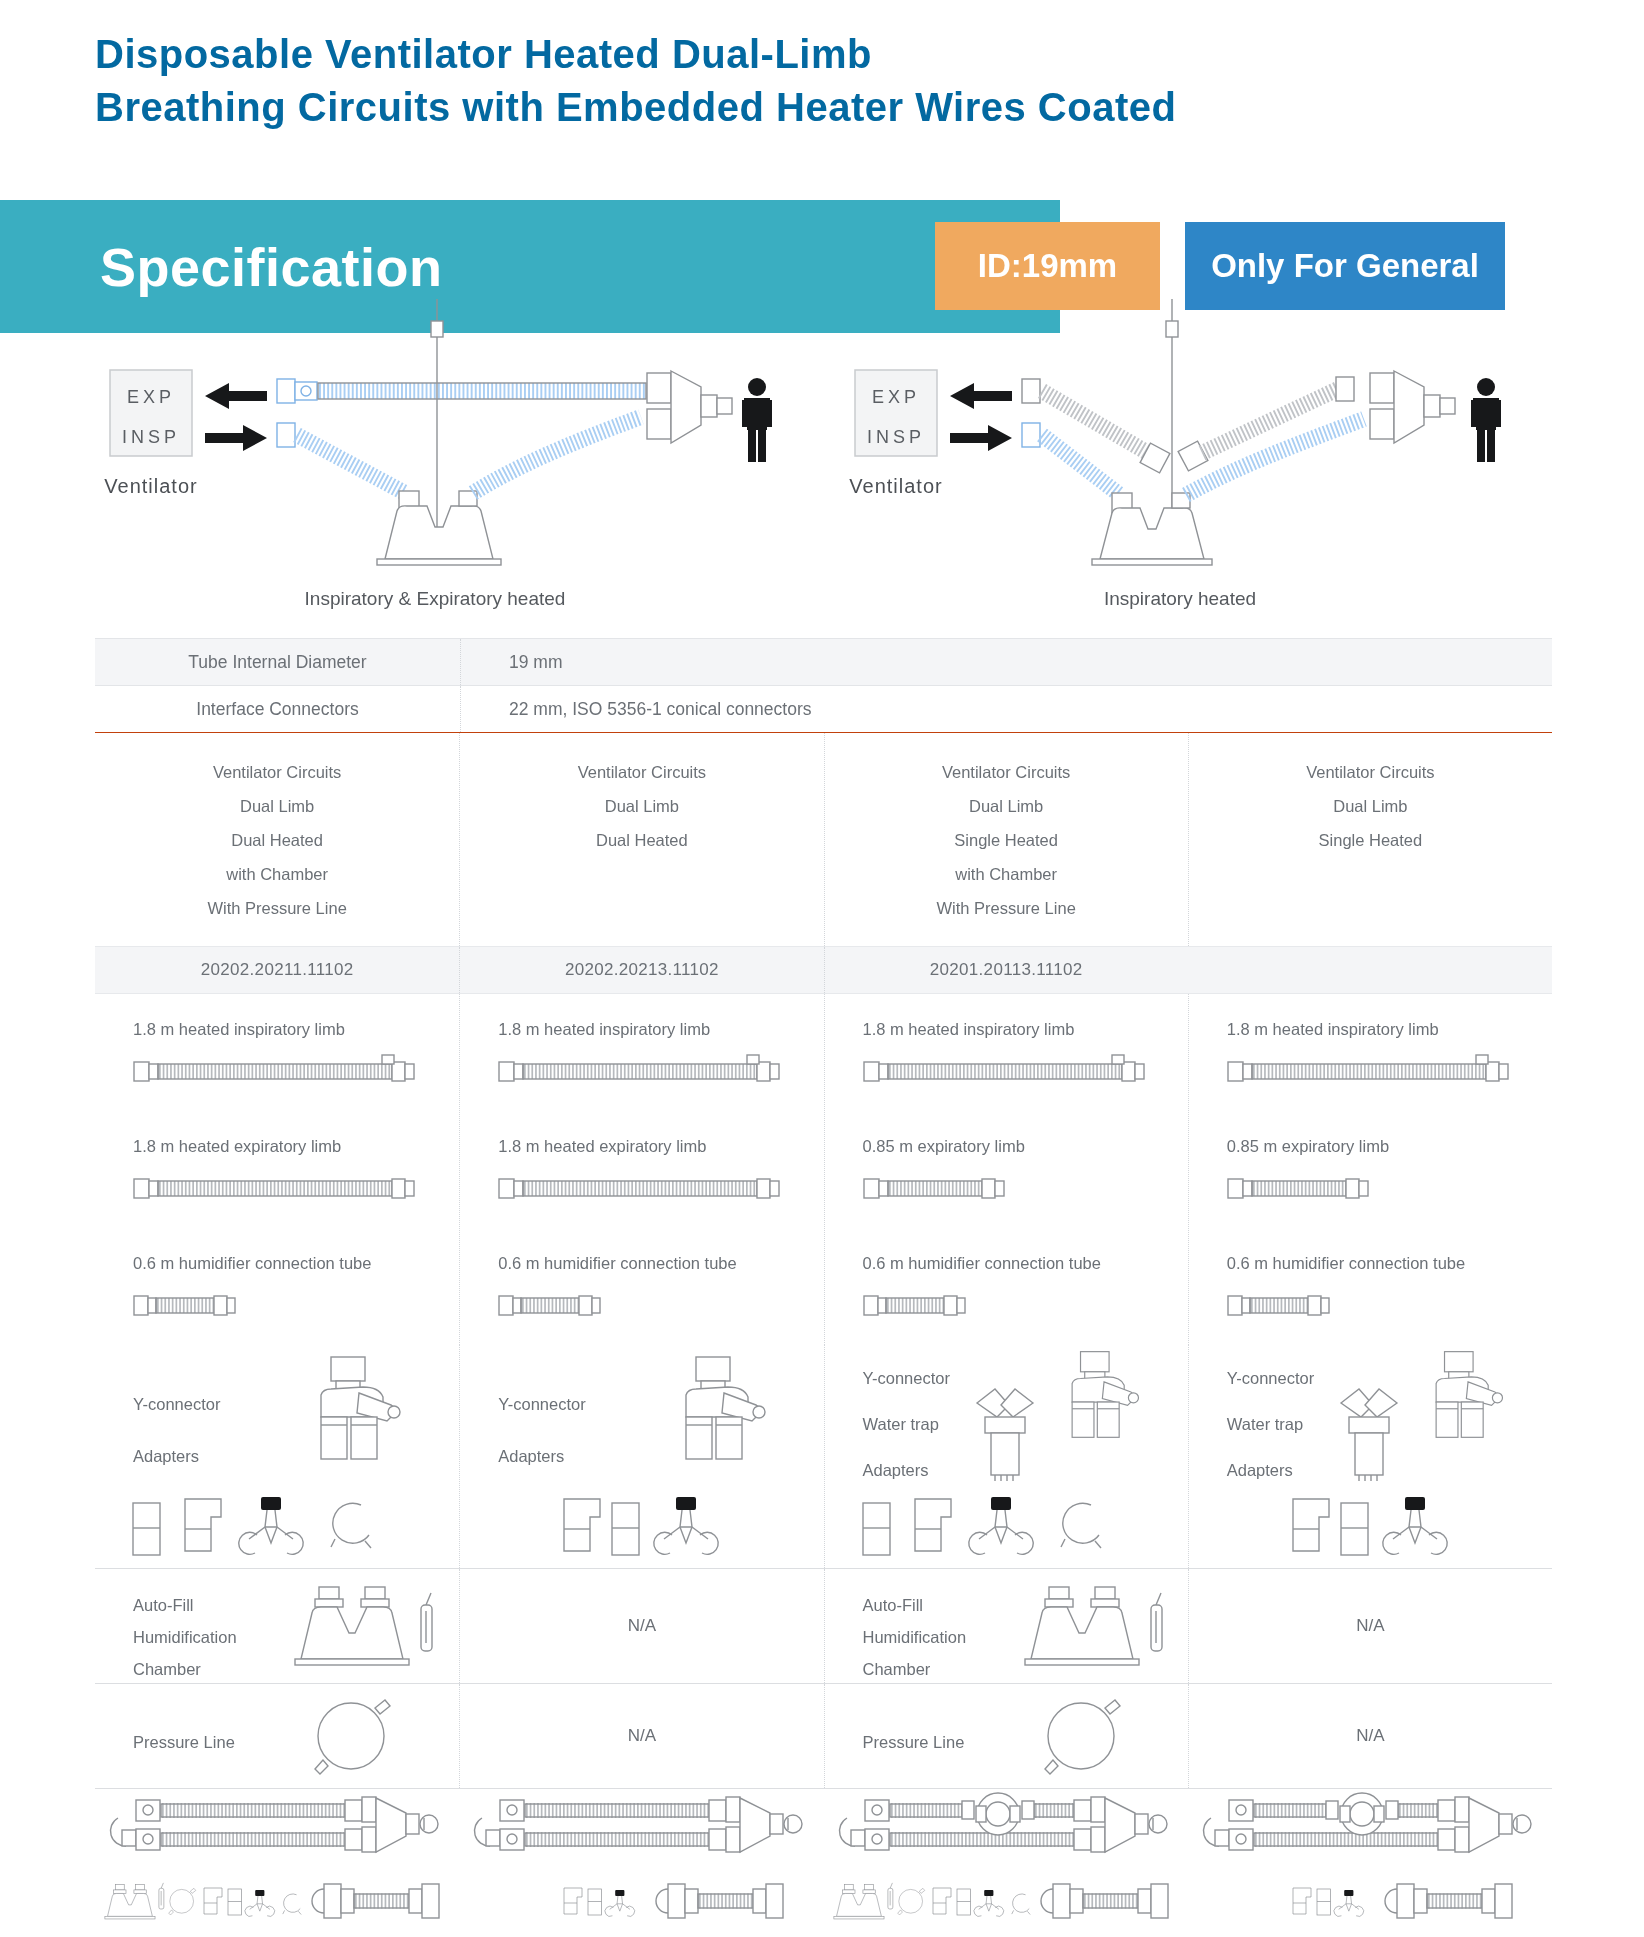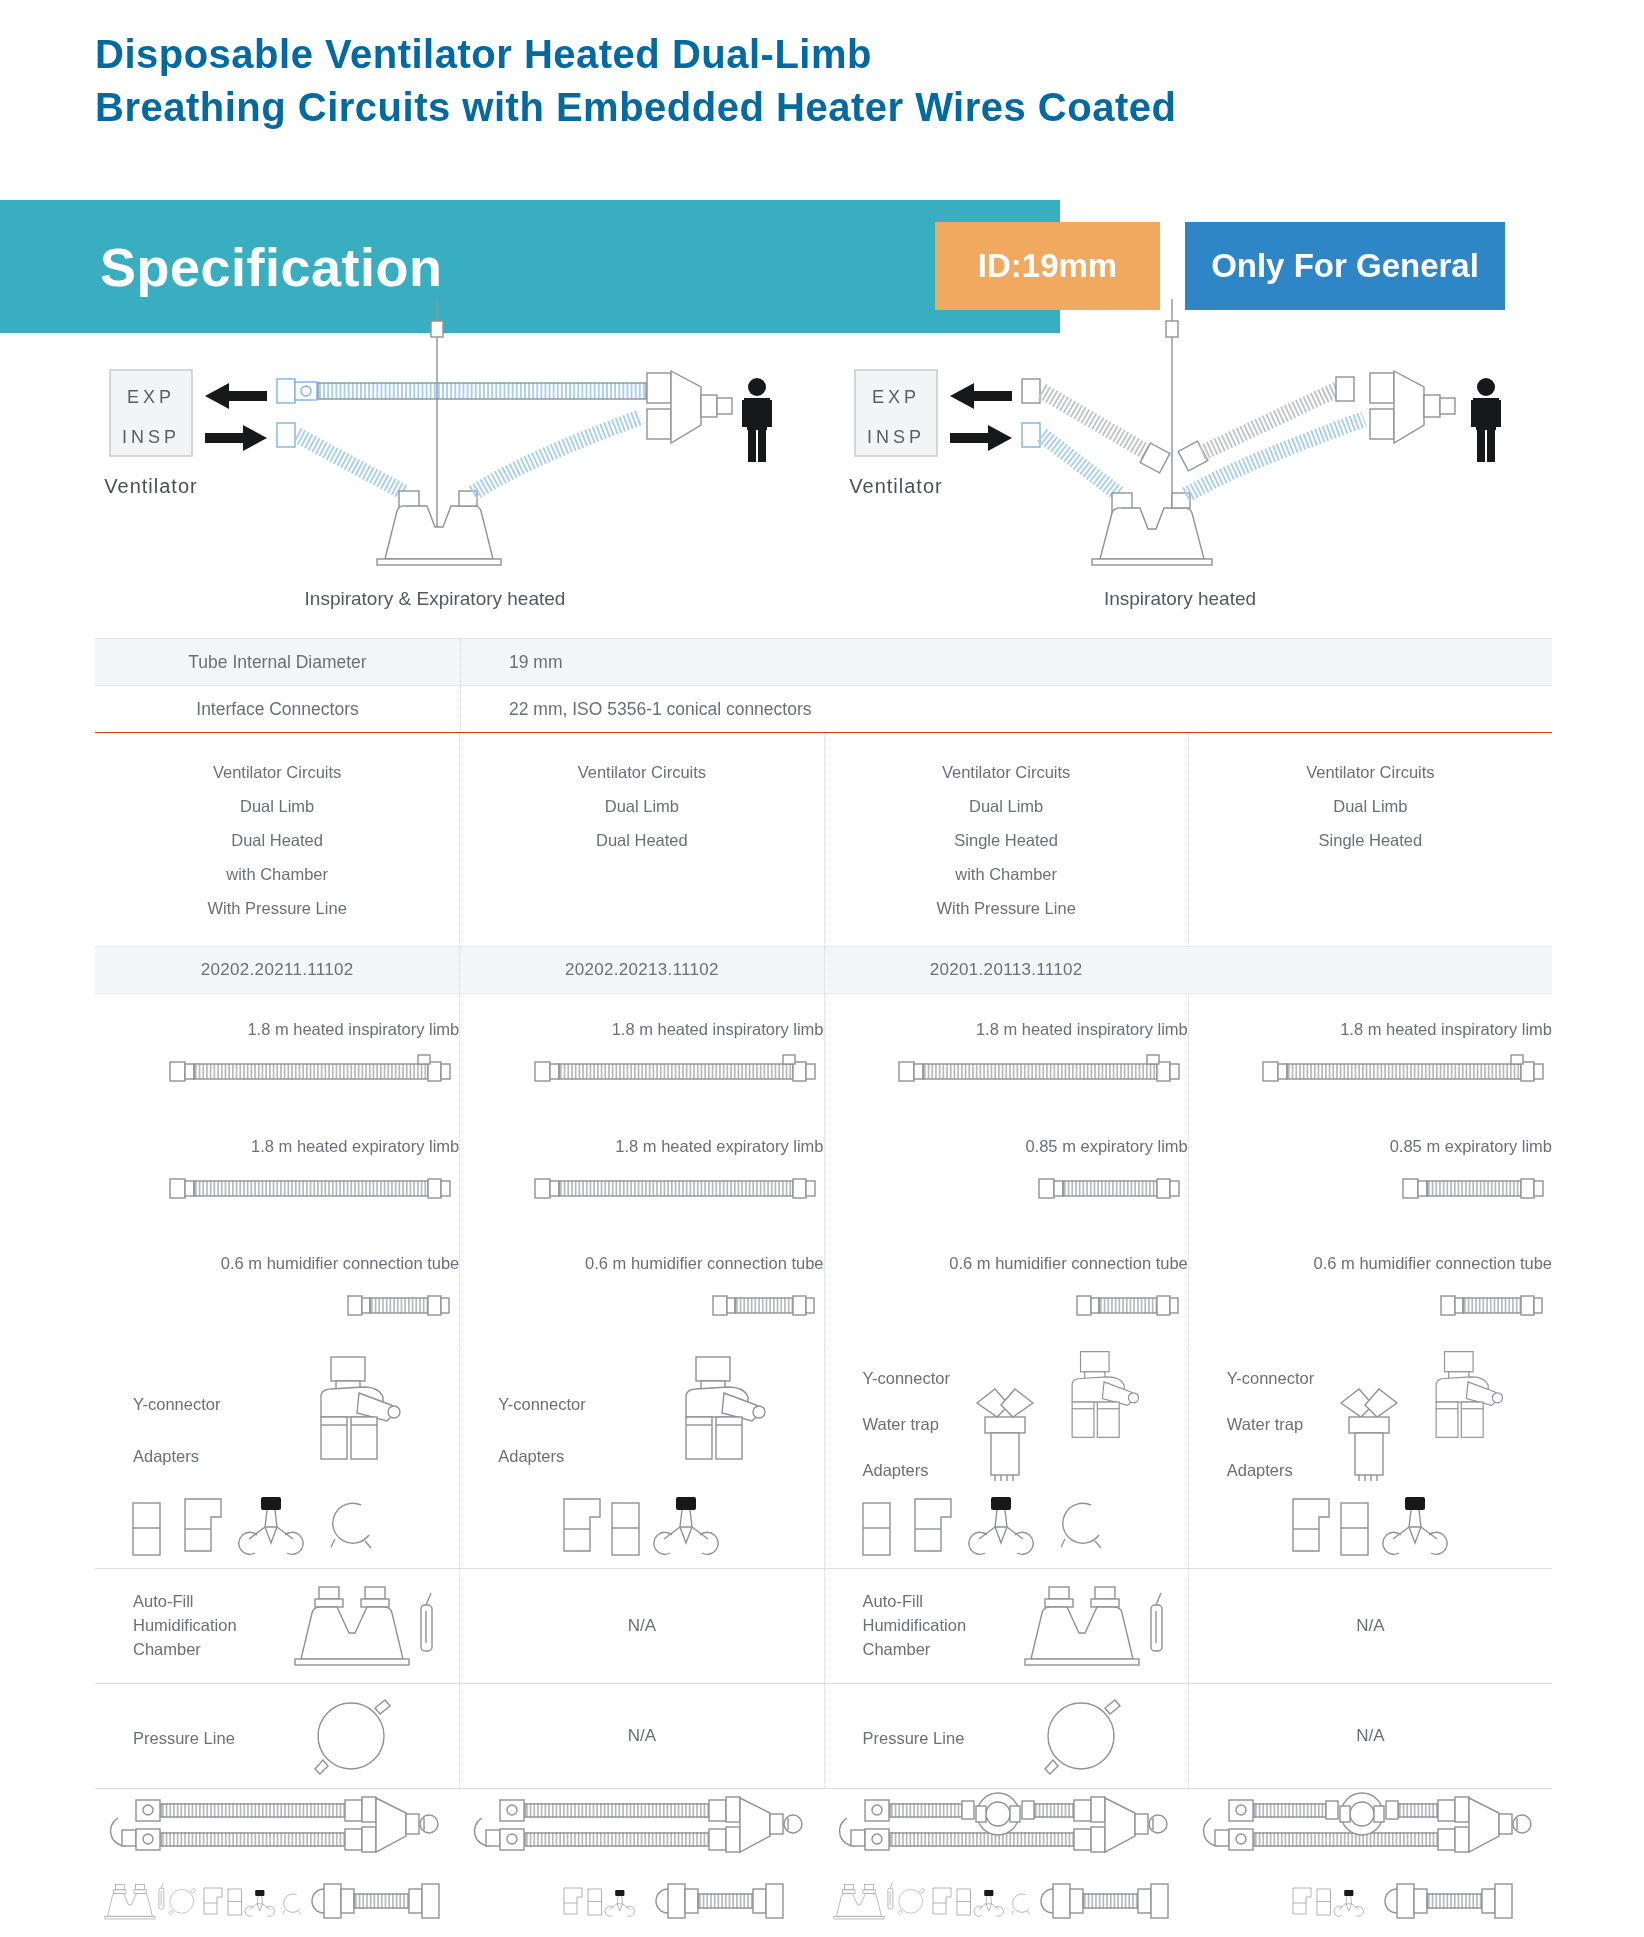--- a/index.html
+++ b/index.html
@@ -29,28 +29,28 @@
   .scell-value{flex:1;padding-left:48px;font-size:17.5px;border-left:1px dotted #d3d6da;height:100%;
                display:flex;align-items:center;}
   .cols{display:flex;}
   .cols .cell{width:364.25px;box-sizing:border-box;position:relative;}
   .cols .cell + .cell{border-left:1px dotted #d3d6da;}
   .desc-section{height:213px;}
   .desc-text{padding-top:22px;text-align:center;font-size:16.5px;line-height:34px;white-space:pre-line;}
   .code-row{height:46px;background:#f4f5f7;border-top:1px solid #e7e9ec;border-bottom:1px solid #e7e9ec;}
   .code-row .cell{display:flex;align-items:center;justify-content:center;font-size:17px;letter-spacing:.3px;}
   .tube-section{height:351px;}
-  .tube-group{height:117px;padding-left:38px;box-sizing:border-box;text-align:right;}
+  .tube-group{height:117px;padding-left:38px;box-sizing:border-box;}
   .tube-label{padding-top:26px;font-size:16.5px;}
   .tube-img{margin-top:15px;}
   .conn-section{height:223px;}
   .conn-label{position:absolute;left:38px;font-size:16.5px;}
   .chamber-row{height:114px;border-top:1px solid #dcdee1;}
   .pressure-row{height:104px;border-top:1px solid #dcdee1;border-bottom:1px solid #dcdee1;}
-  .side-label{position:absolute;left:38px;font-size:16.5px;line-height:24px;white-space:pre-line;}
+  .side-label{position:absolute;left:38px;font-size:16.5px;line-height:32px;white-space:pre-line;}
   .na{display:flex;align-items:center;justify-content:center;height:100%;font-size:17px;}
   .kits-row{position:absolute;left:95px;top:1790px;width:1457px;display:flex;}
   .kits-row .cell{width:364.25px;display:flex;justify-content:center;}
   
   .o{fill:#fff;stroke:#8f9296;stroke-width:1.4px;}
   .ol{fill:none;stroke:#8f9296;stroke-width:1.4px;}
   .ob{fill:#fff;stroke:#7fb2e6;stroke-width:1.4px;}
   .blk{fill:#17181a;}
   .band{fill:none;stroke:#b6b9bd;stroke-width:15px;stroke-dasharray:1.7 2;}
   .bandb{fill:none;stroke:#a9cef3;stroke-width:16px;stroke-dasharray:1.9 2.2;}

